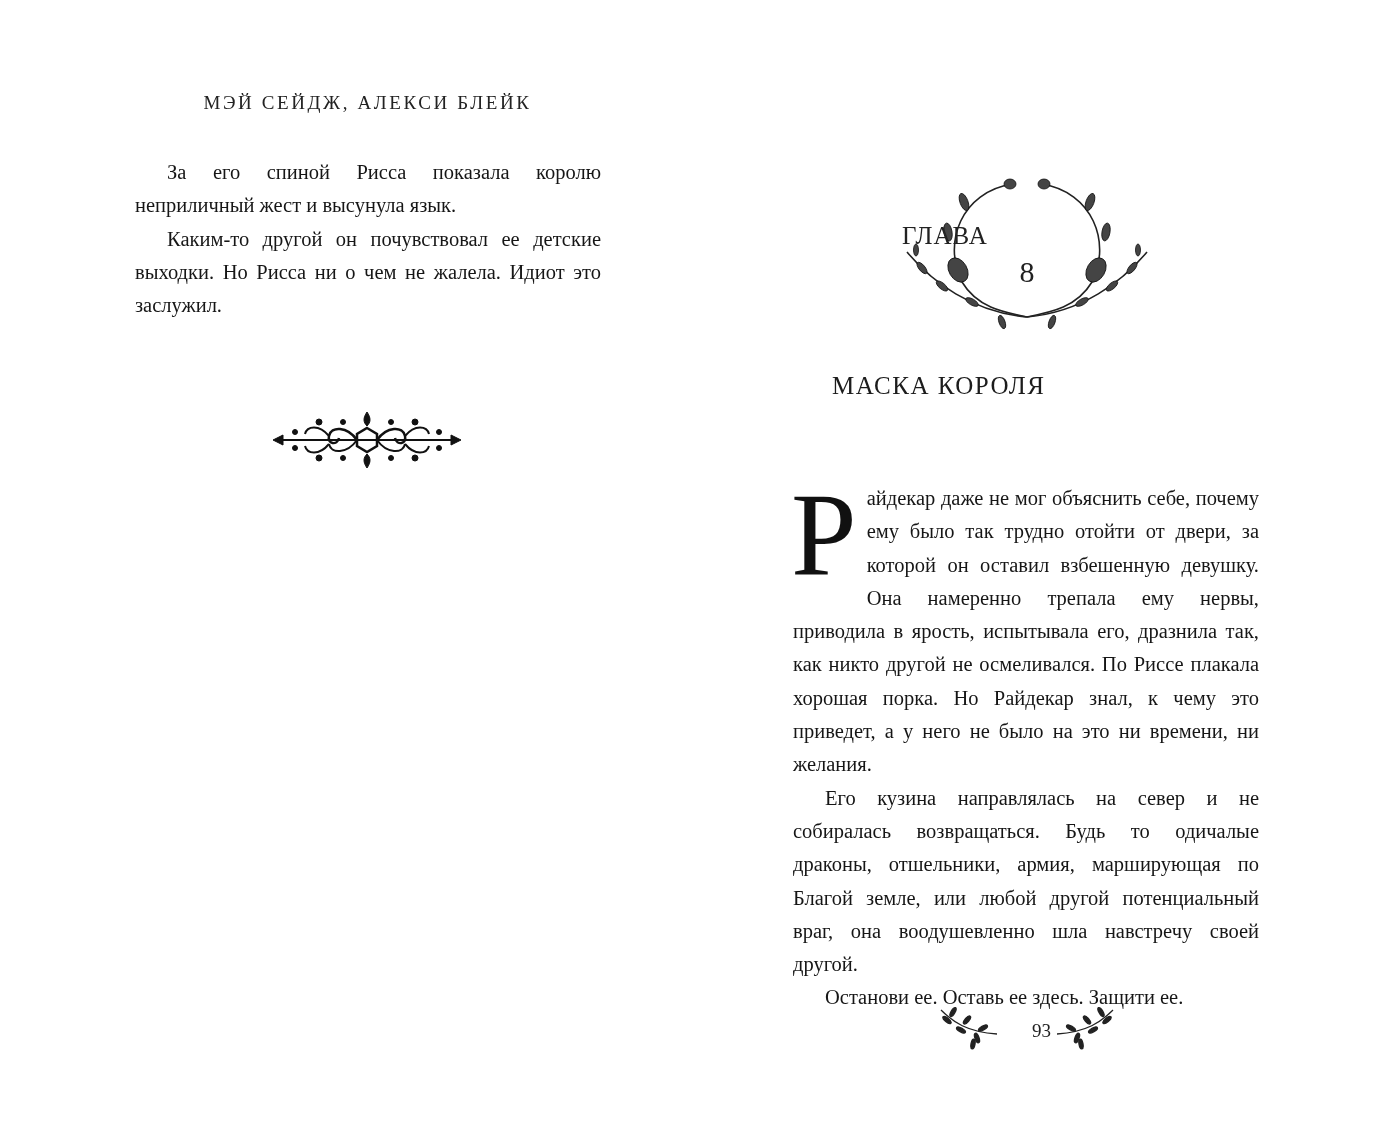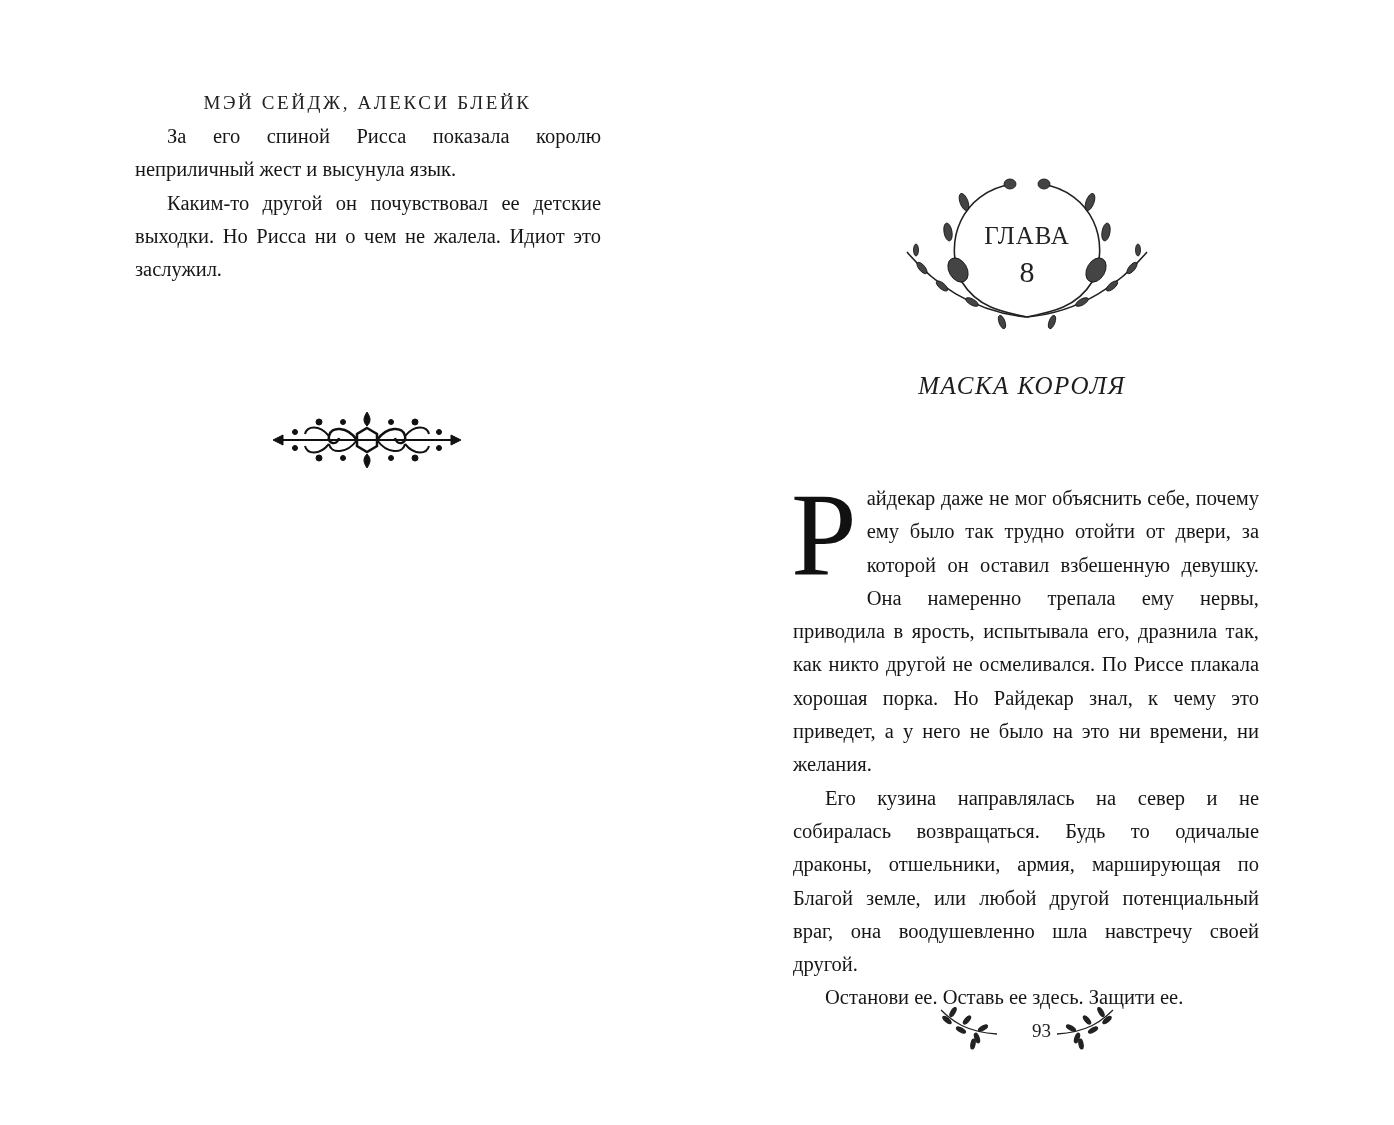--- a/index.html
+++ b/index.html
@@ -7,34 +7,34 @@
            font-family: "DejaVu Serif", "Liberation Serif", serif; color: #1a1a1a; }
     .page { position: absolute; top: 0; height: 1125px; }
     .page-left { left: 0; width: 697px; }
     .page-right { left: 697px; width: 697px; }
 
     .running-head { position: absolute; left: 135px; width: 465px; top: 92px; text-align: center;
       font-family: "Liberation Serif", serif; font-size: 19px; letter-spacing: 2.6px; color: #222; }
 
     .text-block { position: absolute; font-family: "Liberation Serif", serif; font-size: 20.5px;
       line-height: 33.3px; color: #161616; text-align: justify; }
-    .left-text { left: 135px; top: 120px; width: 466px; }
+    .left-text { left: 135px; top: 156px; width: 466px; }
     .para { margin: 0; text-indent: 32px; }
     .para.noindent { text-indent: 0; }
 
     .ornament-left { position: absolute; left: 271px; top: 408px; width: 192px; height: 64px; }
 
     .wreath { position: absolute; left: 205px; top: 172px; width: 250px; height: 172px; }
-    .chapter-label { position: absolute; left: 0; width: 250px; top: 50px; text-align: center;
+    .chapter-label { position: absolute; left: 0; width: 250px; top: 50px; 
       font-family: "Liberation Serif", serif; font-size: 25px; letter-spacing: 1px; color: #222; }
     .chapter-num { position: absolute; left: 0; width: 250px; top: 83px; text-align: center;
       font-family: "Liberation Serif", serif; font-size: 30px; color: #222; }
 
-    .chapter-title { position: absolute; left: 135px; width: 380px; top: 372px; text-align: center;
-      font-family: "Liberation Serif", serif; font-size: 25px; letter-spacing: 1.5px; color: #1c1c1c; font-style: italic; }
+    .chapter-title { position: absolute; left: 135px; width: 380px; top: 372px; 
+      font-family: "Liberation Serif", serif; font-size: 25px; letter-spacing: 1.5px; color: #1c1c1c; }
 
     .right-text { left: 96px; top: 482px; width: 466px; }
     .dropcap { float: left; font-family: "Liberation Serif", serif; font-size: 118px; line-height: 88px;
       height: 92px; margin: 10px 10px 0 -2px; color: #111; }
     .italic { }
 
     .footer { position: absolute; left: 240px; top: 1004px; width: 180px; height: 50px; }
     .page-number { position: absolute; left: 66px; width: 48px; top: 16px; text-align: right;
       font-family: "Liberation Serif", serif; font-size: 19px; color: #222; }
     .sprig { position: absolute; top: 2px; width: 62px; height: 44px; }

